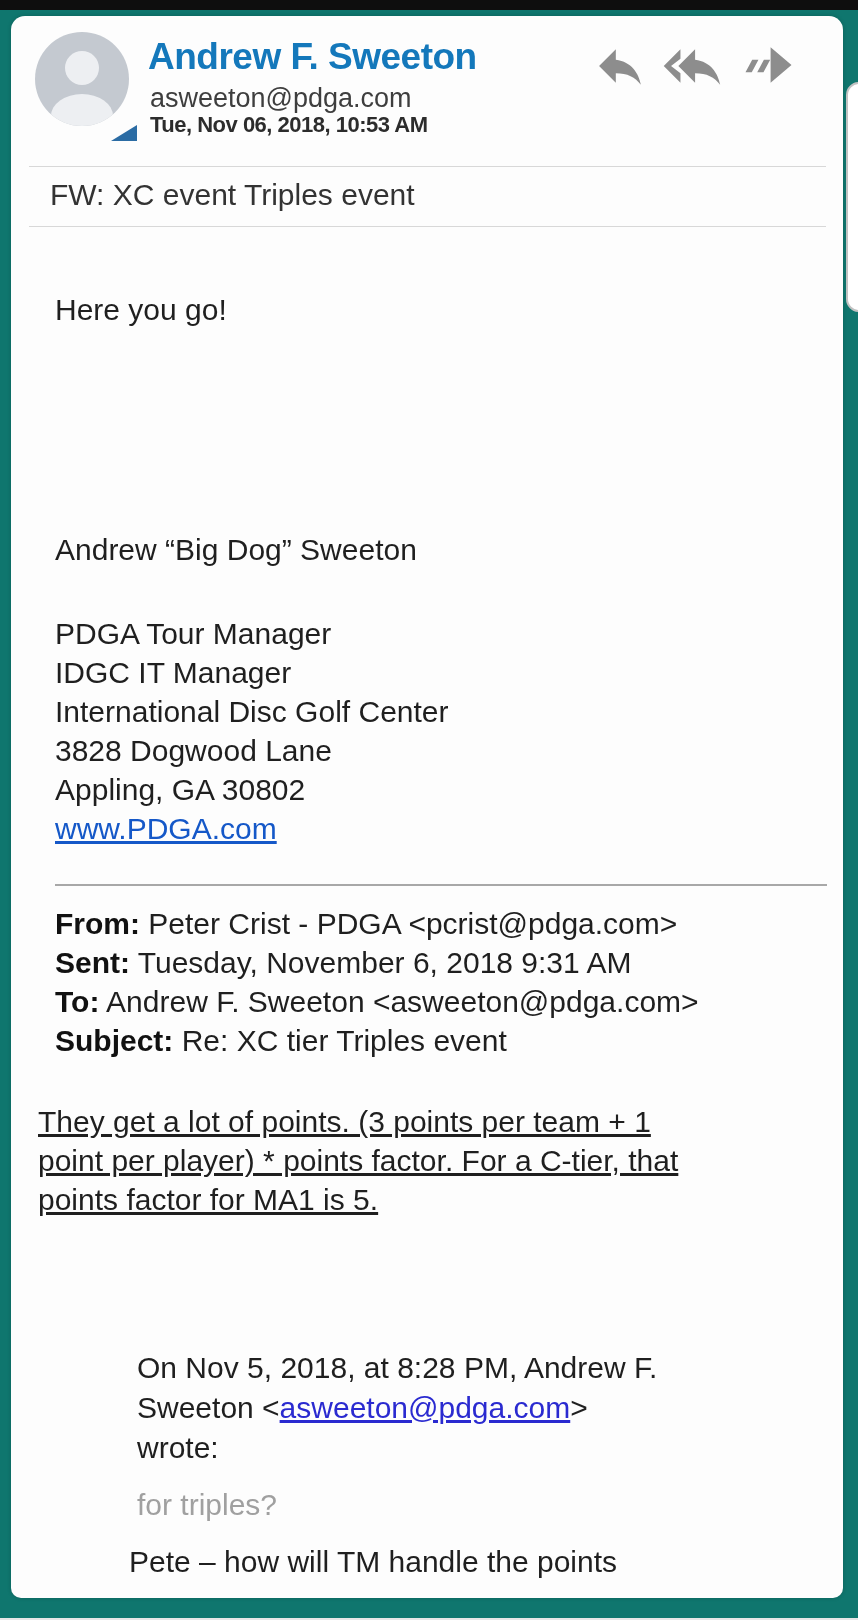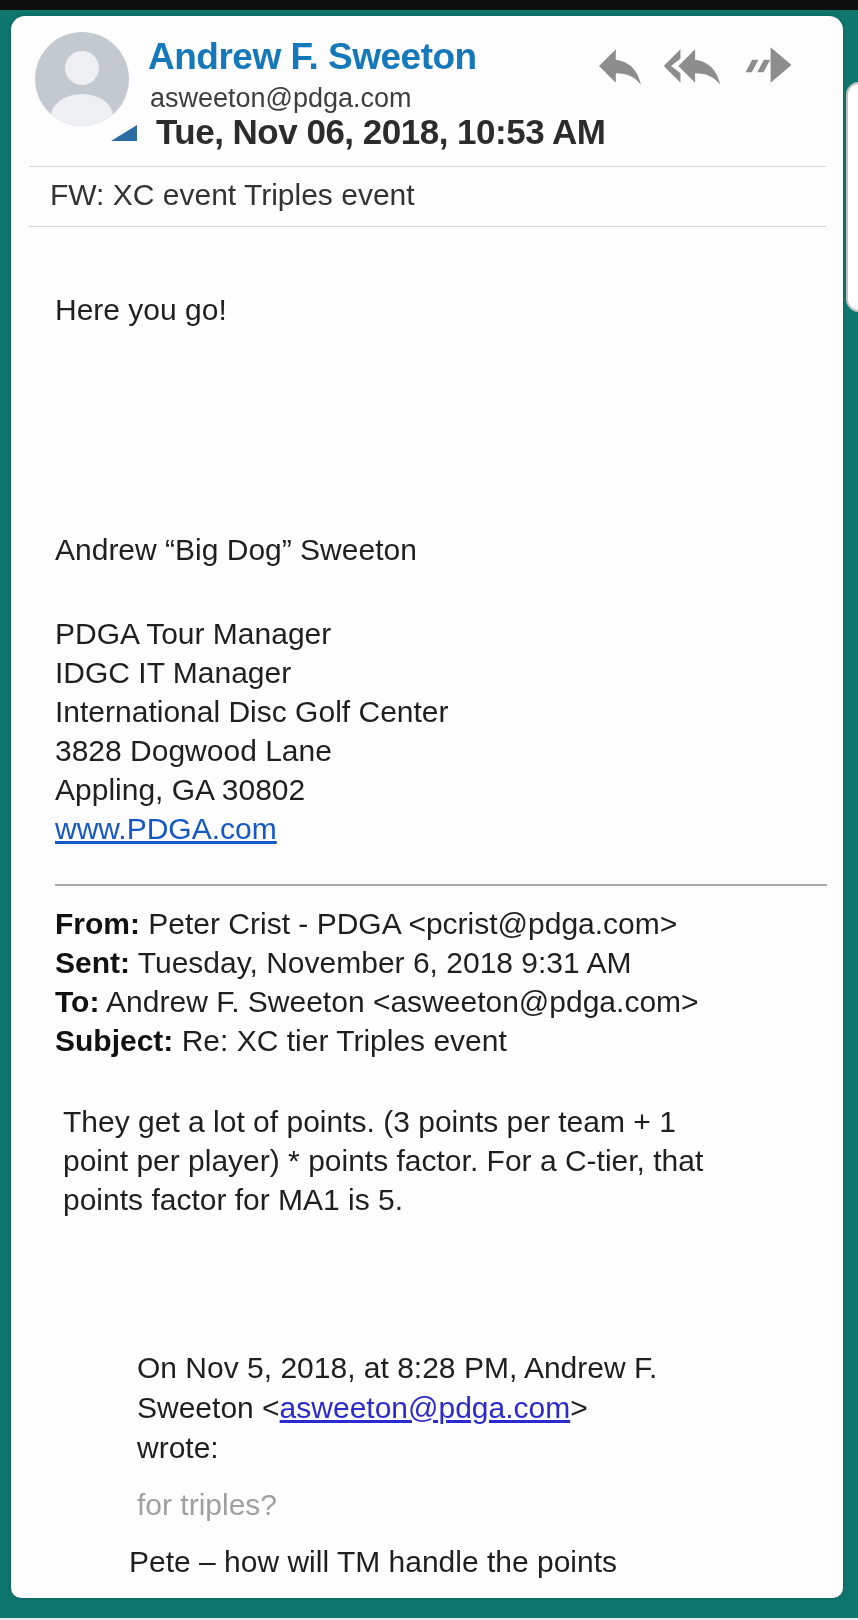--- a/index.html
+++ b/index.html
@@ -11,38 +11,38 @@
         border-radius:14px 14px 10px 10px;overflow:hidden;box-shadow:0 0 4px rgba(0,0,0,.18);}
   
   .avatar{position:absolute;left:24px;top:16px;width:94px;height:94px;border-radius:50%;
           background:#c4c9d0;overflow:hidden;}
   .avatar .head{position:absolute;left:30px;top:19px;width:34px;height:34px;border-radius:50%;background:#edeff2;}
   .avatar .shoulders{position:absolute;left:16px;top:62px;width:62px;height:44px;border-radius:50%;background:#edeff2;}
   .reply-badge{position:absolute;left:100px;top:109px;width:0;height:0;
                border-left:26px solid transparent;border-bottom:16px solid #2b6ca4;}
   .sender-name{position:absolute;left:137px;top:20px;font-size:37px;font-weight:bold;color:#1478bb;letter-spacing:-.5px;}
   .sender-email{position:absolute;left:139px;top:67px;font-size:27px;color:#3e3e3e;}
-  .sender-date{position:absolute;left:145px;top:96px;font-size:35px;font-weight:bold;color:#2c2c2c;letter-spacing:-.5px;}
+  .sender-date{position:absolute;left:139px;top:96px;font-size:22px;font-weight:bold;color:#2c2c2c;letter-spacing:-.5px;}
   .hbtn{position:absolute;top:26px;height:46px;cursor:pointer;}
   .hbtn svg{width:100%;height:100%;}
   .btn-reply{left:582px;width:54px;}
   .btn-replyall{left:645px;width:74px;}
   .btn-forward{left:729px;width:57px;}
   .divider{position:absolute;left:18px;width:797px;height:1px;background:#d8d8d8;}
   .subject{position:absolute;left:39px;top:162px;font-size:30px;color:#333;}
   
   .btext{font-size:30px;color:#1f1f1f;line-height:39px;}
   .greeting{position:absolute;left:44px;top:274px;}
   .signame{position:absolute;left:44px;top:514px;}
   .sigblock{position:absolute;left:44px;top:598px;}
   .sig-link{color:#1558c8;text-decoration:underline;cursor:pointer;}
   .rule{position:absolute;left:44px;top:868px;width:772px;height:2px;background:#a8a8a8;}
   .metablock{position:absolute;left:44px;top:888px;}
   .metablock b{font-weight:bold;color:#111;text-align:center;}
-  .para{position:absolute;left:52px;top:1086px;}
+  .para{position:absolute;left:27px;top:1086px;text-decoration:underline;}
   .quote{position:absolute;left:126px;top:1332px;line-height:40px;}
   .quote-link{color:#2a2ad0;text-decoration:underline;cursor:pointer;}
   .pete{position:absolute;left:118px;top:1526px;}
   .triples{position:absolute;left:126px;top:1469px;color:#a0a0a0;}
   
   .scroll-thumb{position:absolute;left:846px;top:82px;width:26px;height:230px;background:#fff;
                 border:2px solid #c2c2c2;border-radius:13px;box-sizing:border-box;}
 </style>
 </head>
 <body>

